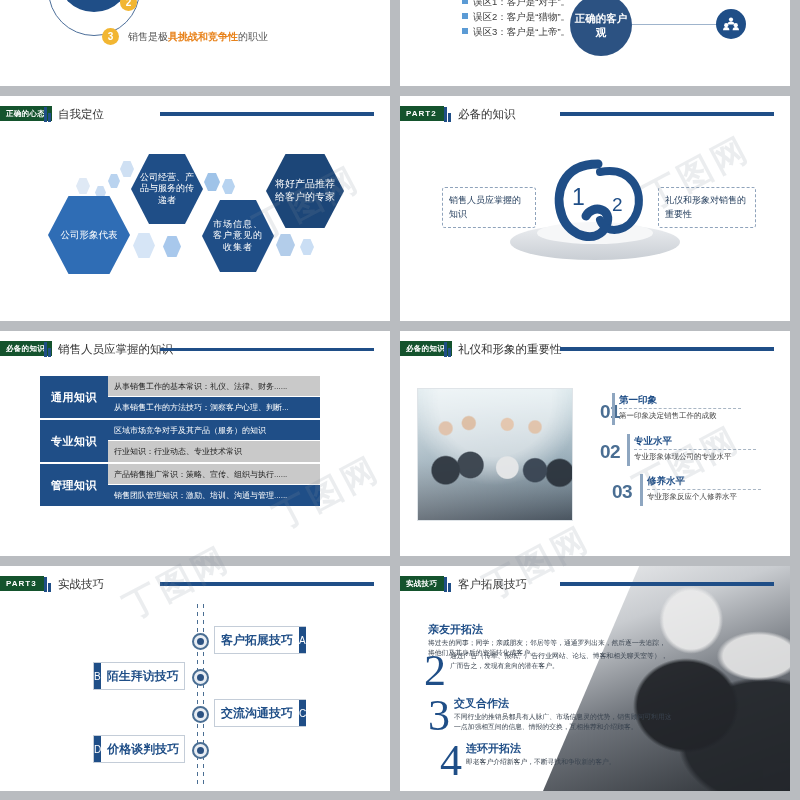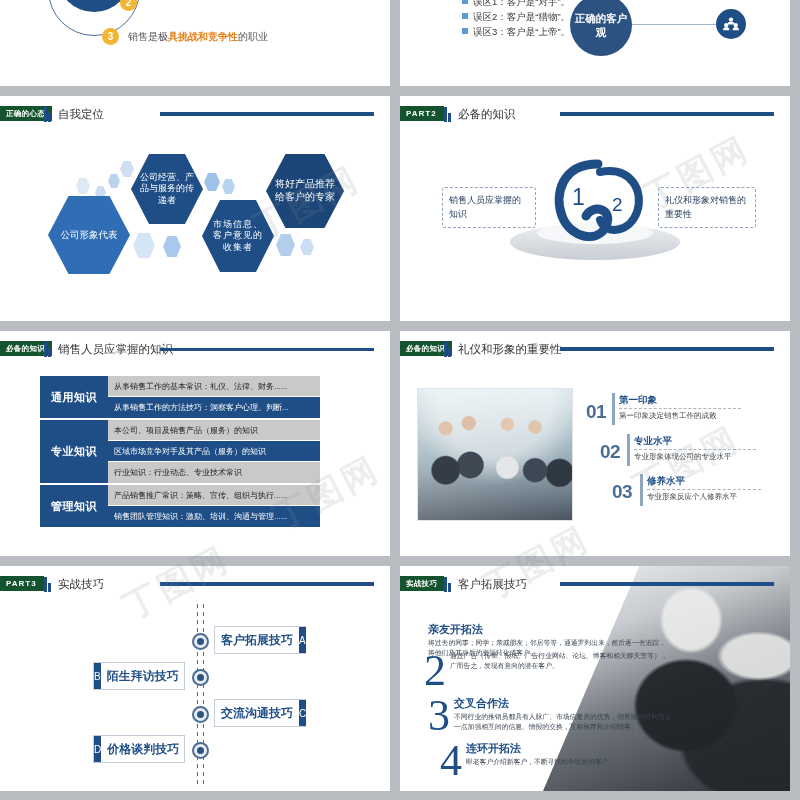--- a/index.html
+++ b/index.html
@@ -304,21 +304,20 @@
       <div class="tgroup">
         <div class="tlabel">通用知识</div>
         <div class="trows">
           <div class="trow">从事销售工作的基本常识：礼仪、法律、财务......</div>
           <div class="trow dark">从事销售工作的方法技巧：洞察客户心理、判断...</div>
         </div>
       </div>
       <div class="tgroup">
         <div class="tlabel">专业知识</div>
         <div class="trows">
-          <div class="trow">本公司、项目及销售产品（服务）的知识</div>
           <div class="trow dark">区域市场竞争对手及其产品（服务）的知识</div>
           <div class="trow">行业知识：行业动态、专业技术常识</div>
         </div>
       </div>
       <div class="tgroup">
         <div class="tlabel">管理知识</div>
         <div class="trows">
           <div class="trow">产品销售推广常识：策略、宣传、组织与执行......</div>
           <div class="trow dark">销售团队管理知识：激励、培训、沟通与管理......</div>
         </div>
@@ -333,21 +332,21 @@
           <i></i>
           <i></i>
         </div>
       <div class="sl-title" style="left:58px;">礼仪和形象的重要性</div>
       <div class="sl-rule" style="left:160px;right:8px;"></div>
     </div>
 
     <div class="photo" style="left:17px;top:57px;width:156px;height:133px;"></div>
 
     <div class="nitem">
-      <div class="nnum" style="left:186px;top:70px;">01</div>
+      <div class="nnum" style="left:200px;top:70px;">01</div>
       <div class="nbar" style="left:212px;top:62px;height:32px;"></div>
       <div class="nttl" style="left:219px;top:63px;">第一印象</div>
       <div class="ndash" style="left:219px;top:77px;width:122px;"></div>
       <div class="ndesc" style="left:219px;top:80px;">第一印象决定销售工作的成败</div>
     </div>
 
     <div class="nitem">
       <div class="nnum" style="left:200px;top:110px;">02</div>
       <div class="nbar" style="left:227px;top:103px;height:32px;"></div>
       <div class="nttl" style="left:234px;top:104px;">专业水平</div>

